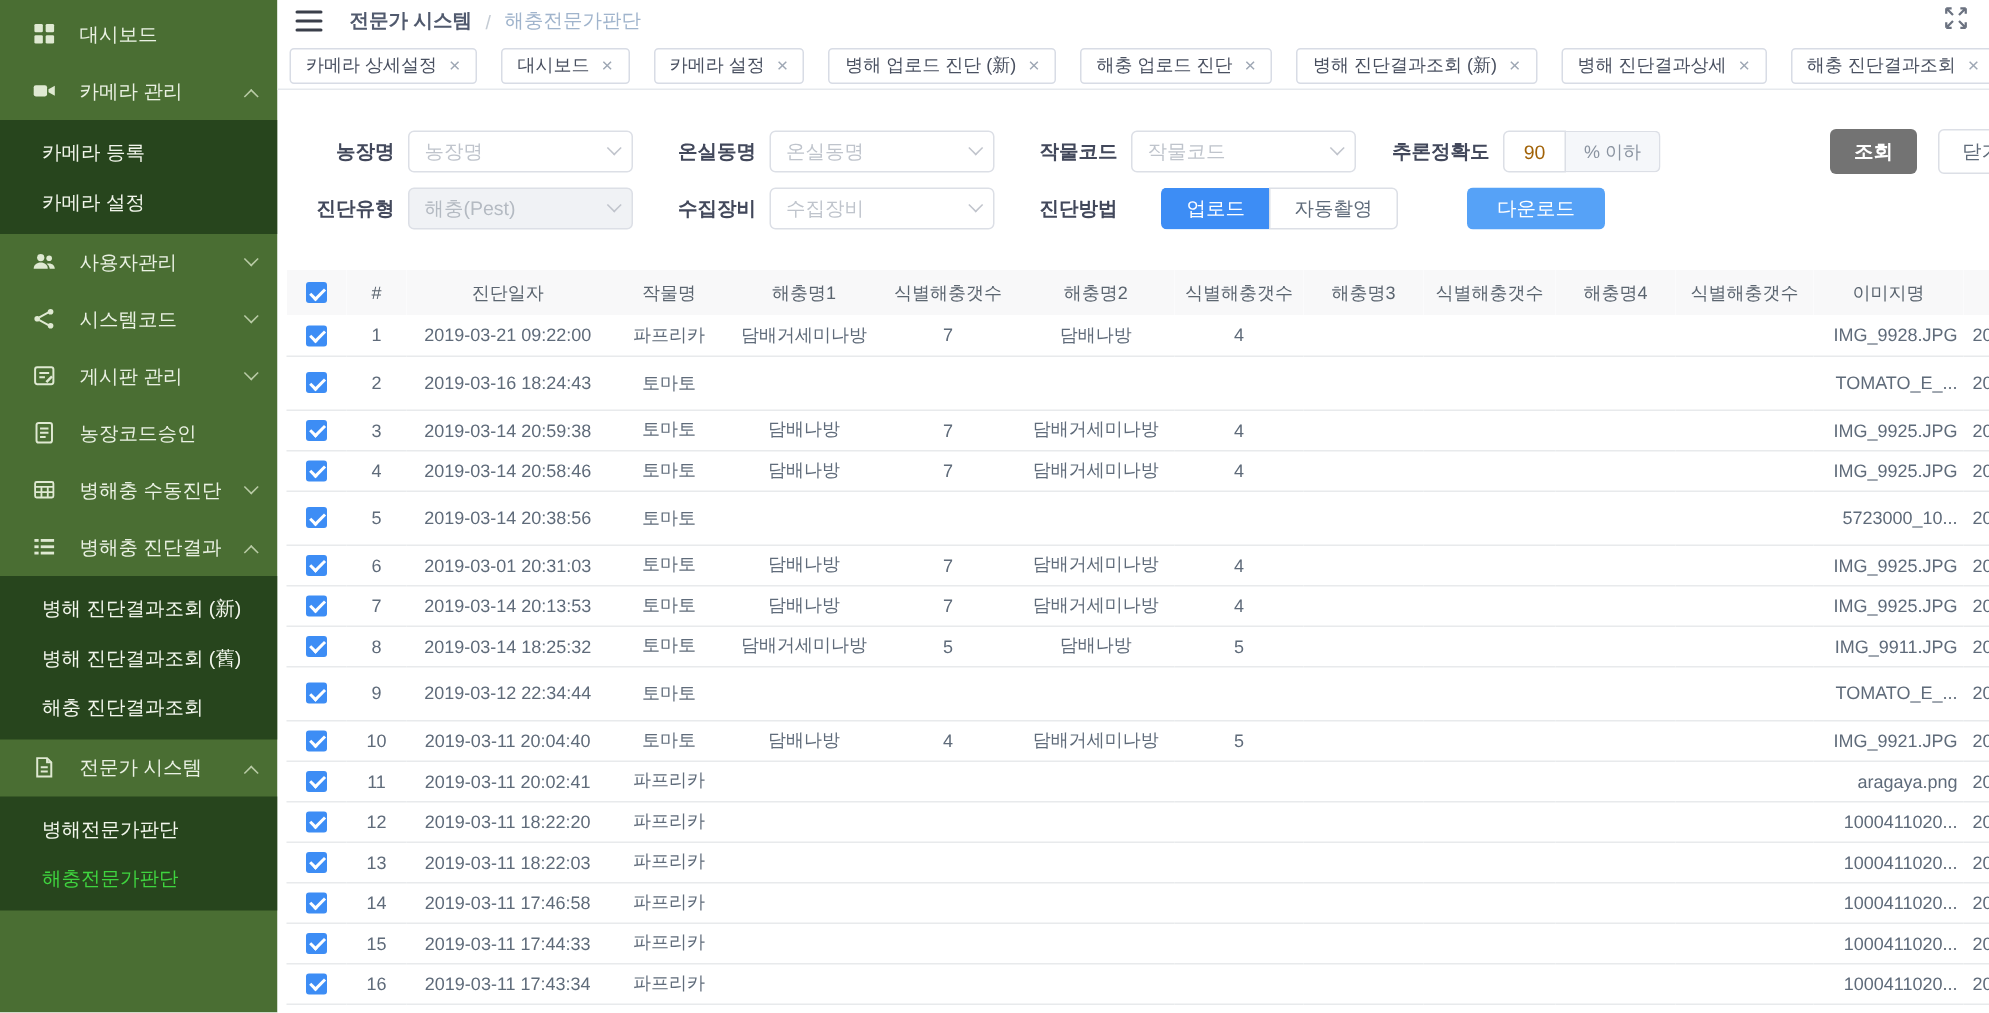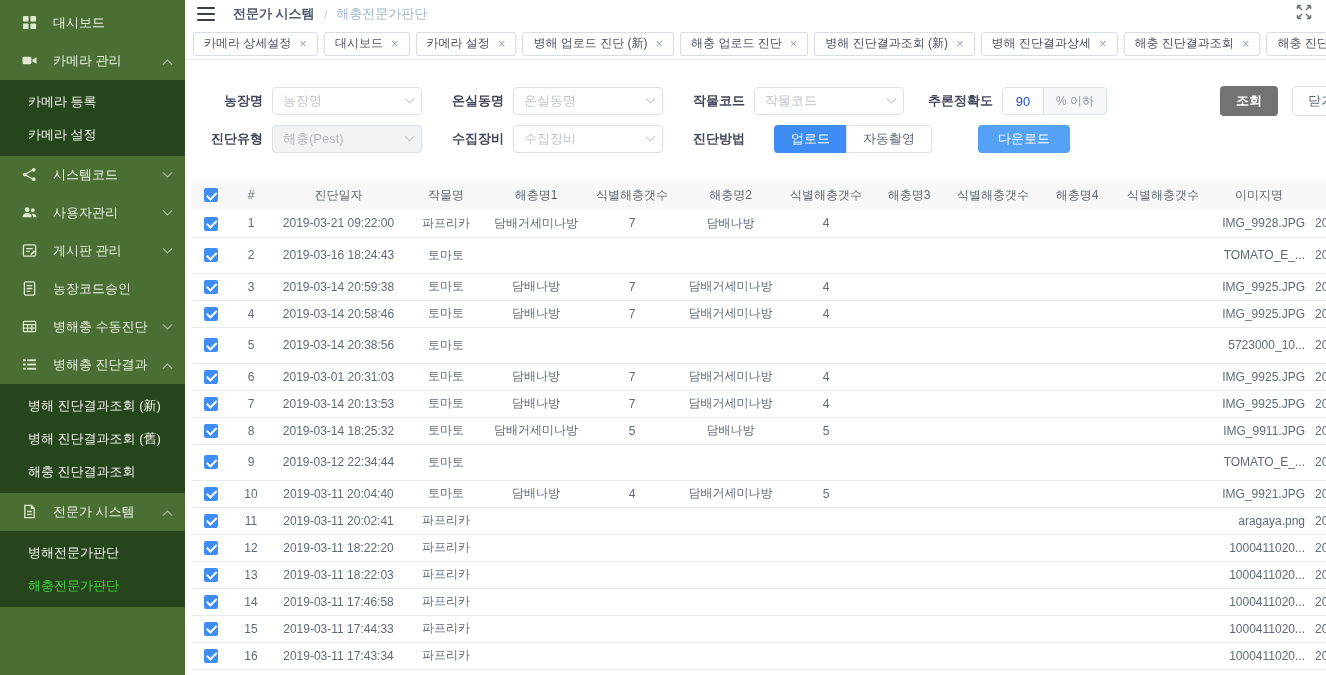--- a/index.html
+++ b/index.html
@@ -28,41 +28,41 @@
 
   .topbar { height:28px; display:flex; align-items:center; padding:0 14px 0 12px; background:#fff; }
   .hamburger { width:18px; height:14px; display:flex; flex-direction:column; justify-content:space-between; cursor:pointer; }
   .hamburger i { display:block; height:2px; background:#3a3f4a; border-radius:1px; }
   .breadcrumb { margin-left:18px; font-size:13px; display:flex; align-items:center; }
   .bc-main { color:#515a6e; font-weight:bold; }
   .bc-sep { color:#c5ccd4; margin:0 9px; }
   .bc-current { color:#a0b4cc; }
   .fs-icon { margin-left:auto; color:#6b7280; cursor:pointer; }
 
-  .tabbar { height:32px; display:flex; align-items:center; padding:0 8px; gap:6px;
+  .tabbar { height:32px; display:flex; align-items:center; padding:0 8px; gap:16px;
     background:#fff; border-bottom:1px solid #e6e9ed; }
   .tab { height:24px; display:inline-flex; align-items:center; padding:0 10px;
     border:1px solid #d8dce5; border-radius:3px; background:#fff; font-size:12px;
     color:#495060; white-space:nowrap; cursor:pointer; }
   .tab-close { margin-left:8px; color:#9ea7b4; font-size:13px; line-height:1; cursor:pointer; }
 
   
   .filters { padding:26px 0 14px 0; position:relative; }
   .filter-row { display:flex; align-items:center; height:30px; padding-left:20px; margin-bottom:8px; }
   .fg { display:flex; align-items:center; }
   .fg + .fg { margin-left:24px; }
   .f-label { min-width:58px; text-align:right; margin-right:9px; font-size:13px; font-weight:bold; color:#42485b; white-space:nowrap; }
   .select { width:150px; height:28px; border:1px solid #dcdfe6; border-radius:4px; background:#fff;
     display:flex; align-items:center; padding:0 8px 0 10px; font-size:13px; color:#bfc4cc; cursor:pointer; }
   .select .sel-caret { width:7px; height:7px; border-right:1.5px solid #c0c4cc; border-bottom:1.5px solid #c0c4cc;
     transform:rotate(45deg) translate(-2px,-2px); margin-left:auto; }
   .select.disabled { background:#f0f2f5; color:#b4bac2; cursor:not-allowed; }
   .acc-group { display:flex; align-items:center; }
   .acc-input { width:42px; height:28px; border:1px solid #dcdfe6; border-radius:4px 0 0 4px;
-    font-size:13px; color:#1d4ed8; text-align:center; background:#fff; outline:none; }
+    font-size:13px; color:#a16207; text-align:center; background:#fff; outline:none; }
   .acc-addon { height:28px; border:1px solid #dcdfe6; border-left:none; border-radius:0 4px 4px 0;
     background:#f5f7fa; color:#8a93a0; font-size:12px; display:flex; align-items:center; padding:0 12px; }
   .btn { height:30px; border-radius:4px; font-size:13px; display:inline-flex; align-items:center;
     justify-content:center; cursor:pointer; border:1px solid transparent; }
   .btn-blue { background:#737373; color:#fff;font-weight:bold; }
   .btn-plain { background:#fff; color:#5f6b7a; border-color:#dcdfe6; }
   .toggle-group { display:flex; }
   .toggle-btn { height:28px; padding:0 16px; font-size:13px; display:flex; align-items:center; cursor:pointer;
     border:1px solid #dcdfe6; background:#fff; color:#5f6b7a; }
   .toggle-btn.first { border-radius:4px 0 0 4px; border-right:none;margin-left:20px; }
@@ -118,41 +118,41 @@
       <span class="nav-label">카메라 관리</span>
       <span class="caret up"></span>
     </div>
     <div class="submenu">
       <div class="sub-item">카메라 등록</div>
       <div class="sub-item">카메라 설정</div>
     </div>
 
     <div class="nav-item">
       <span class="nav-icon">
+        <svg width="15" height="15" viewBox="0 0 16 16" fill="currentColor">
+            <circle cx="5.5" cy="5" r="2.6"></circle>
+            <path d="M0.5 13c0-2.7 2.2-4.4 5-4.4s5 1.7 5 4.4z"></path>
+            <circle cx="11.5" cy="5.5" r="2"></circle>
+            <path d="M11.5 9.2c2.3 0 4 1.5 4 3.8h-3.6c-.2-1.6-1-2.9-2.2-3.6.5-.2 1.1-.2 1.8-.2z"></path>
+          </svg>
+      </span>
+      <span class="nav-label">사용자관리</span>
+      <span class="caret down"></span>
+    </div>
+
+    <div class="nav-item">
+      <span class="nav-icon">
         <svg width="15" height="15" viewBox="0 0 16 16" fill="none" stroke="currentColor" stroke-width="1.4">
             <circle cx="3" cy="8" r="2" fill="currentColor" stroke="none"></circle>
             <circle cx="12.5" cy="3" r="2" fill="currentColor" stroke="none"></circle>
             <circle cx="12.5" cy="13" r="2" fill="currentColor" stroke="none"></circle>
             <path d="M4.5 7L11 3.5M4.5 9L11 12.5"></path>
           </svg>
       </span>
       <span class="nav-label">시스템코드</span>
-      <span class="caret down"></span>
-    </div>
-
-    <div class="nav-item">
-      <span class="nav-icon">
-        <svg width="15" height="15" viewBox="0 0 16 16" fill="currentColor">
-            <circle cx="5.5" cy="5" r="2.6"></circle>
-            <path d="M0.5 13c0-2.7 2.2-4.4 5-4.4s5 1.7 5 4.4z"></path>
-            <circle cx="11.5" cy="5.5" r="2"></circle>
-            <path d="M11.5 9.2c2.3 0 4 1.5 4 3.8h-3.6c-.2-1.6-1-2.9-2.2-3.6.5-.2 1.1-.2 1.8-.2z"></path>
-          </svg>
-      </span>
-      <span class="nav-label">사용자관리</span>
       <span class="caret down"></span>
     </div>
 
     <div class="nav-item">
       <span class="nav-icon">
         <svg width="15" height="15" viewBox="0 0 16 16" fill="none" stroke="currentColor" stroke-width="1.4">
             <rect x="1.5" y="2" width="13" height="12" rx="1.5"></rect>
             <path d="M4.5 6h7M4.5 9h4"></path>
             <path d="M9.5 12.5l4-4" stroke-width="1.8"></path>
           </svg>

